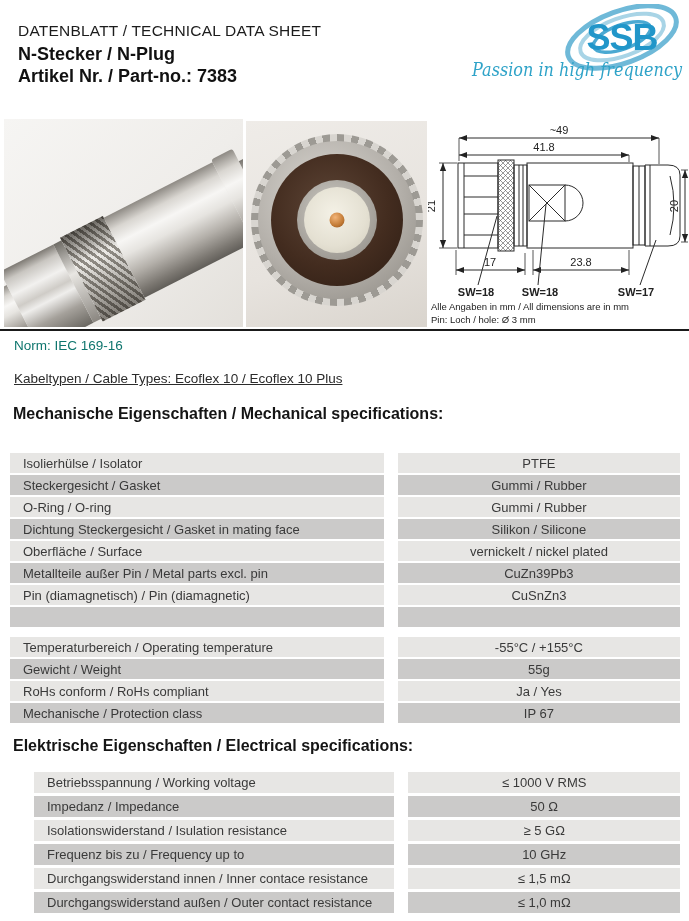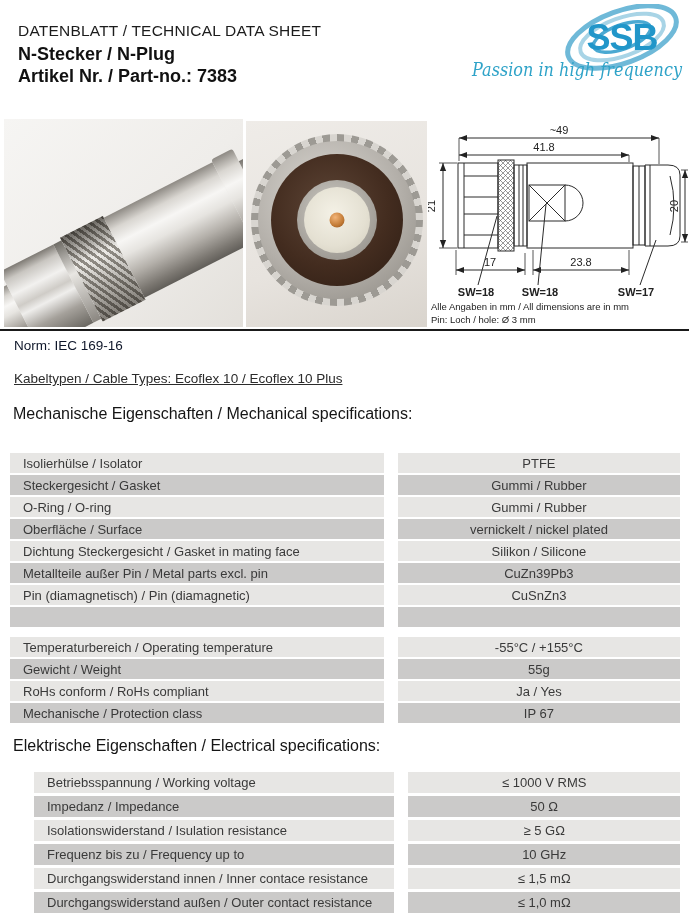--- a/index.html
+++ b/index.html
@@ -48,23 +48,23 @@
           background:radial-gradient(circle at 38% 32%,#f2b478 0%,#c27a35 60%,#8a4f1d 100%);}
 
   .drawing{position:absolute;left:428px;top:118px;width:261px;height:212px;}
   .drawing text{font-family:"Liberation Sans",sans-serif;fill:#222;}
   .dim{font-size:11px;}
   .sw{font-size:11px;font-weight:bold;}
   .note{font-size:9.5px;fill:#333;}
 
   
   .rule{position:absolute;left:0;top:329px;width:689px;height:2px;background:#1a1a1a;}
-  .norm-line{position:absolute;left:14px;top:338px;font-size:13.5px;color:#0f172a;}
+  .norm-line{position:absolute;left:14px;top:338px;font-size:13.5px;color:#0f766e;}
   .cable-line{position:absolute;left:14px;top:371px;font-size:13.5px;color:#2b2b2b;text-decoration:underline;}
-  .sec-heading{position:absolute;left:13px;font-size:16px;font-weight:normal;color:#151515;}
+  .sec-heading{position:absolute;left:13px;font-size:16px;font-weight:bold;color:#151515;}
   #mech-heading{top:405px;}
   #elec-heading{top:737px;}
 
   
   .spec-table{position:absolute;left:10px;width:670px;}
   #mech-table{top:453px;}
   #elec-table{top:772px;}
   .spec-row{display:flex;margin-bottom:2px;}
   #elec-table .spec-row{margin-bottom:3px;padding-left:24px;}
   .spec-row .lbl{width:380px;padding-left:13px;box-sizing:border-box;display:flex;align-items:center;
@@ -208,28 +208,28 @@
       </div>
       <div class="spec-row">
         <div class="lbl">Steckergesicht / Gasket</div>
         <div class="val">Gummi / Rubber</div>
       </div>
       <div class="spec-row">
         <div class="lbl">O-Ring / O-ring</div>
         <div class="val">Gummi / Rubber</div>
       </div>
       <div class="spec-row">
+        <div class="lbl">Dichtung Steckergesicht / Gasket in mating face</div>
+        <div class="val">Silikon / Silicone</div>
+      </div>
+      <div class="spec-row">
         <div class="lbl">Oberfläche / Surface</div>
         <div class="val">vernickelt / nickel plated</div>
       </div>
       <div class="spec-row">
-        <div class="lbl">Dichtung Steckergesicht / Gasket in mating face</div>
-        <div class="val">Silikon / Silicone</div>
-      </div>
-      <div class="spec-row">
         <div class="lbl">Metallteile außer Pin / Metal parts excl. pin</div>
         <div class="val">CuZn39Pb3</div>
       </div>
       <div class="spec-row">
         <div class="lbl">Pin (diamagnetisch) / Pin (diamagnetic)</div>
         <div class="val">CuSnZn3</div>
       </div>
       <div class="spec-row">
         <div class="lbl"></div>
         <div class="val"></div>

